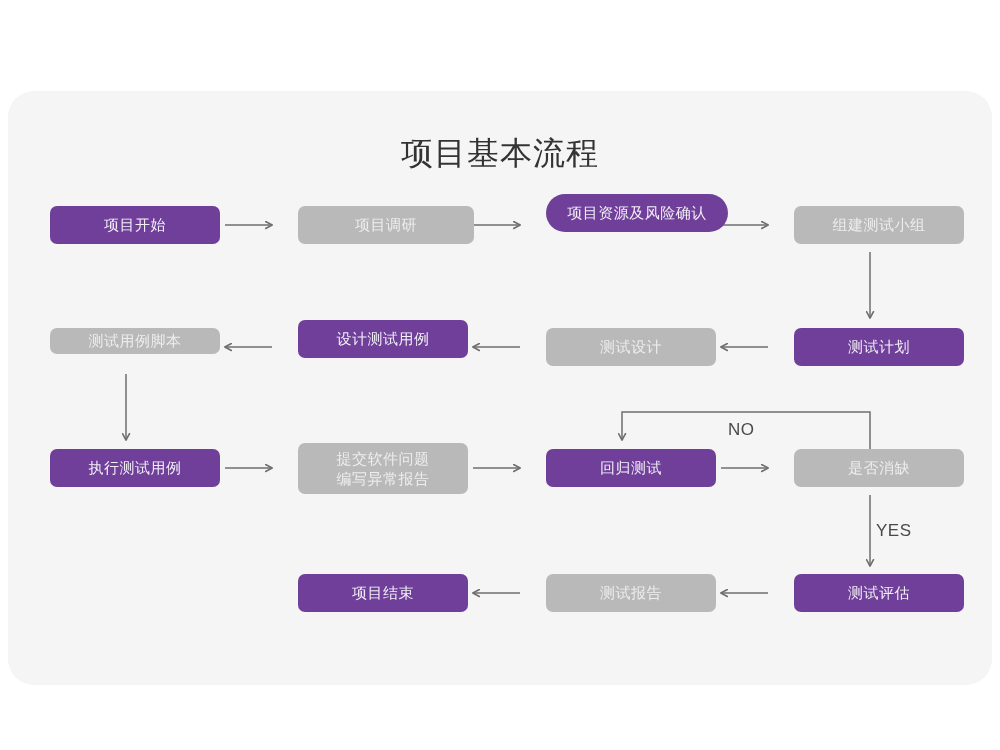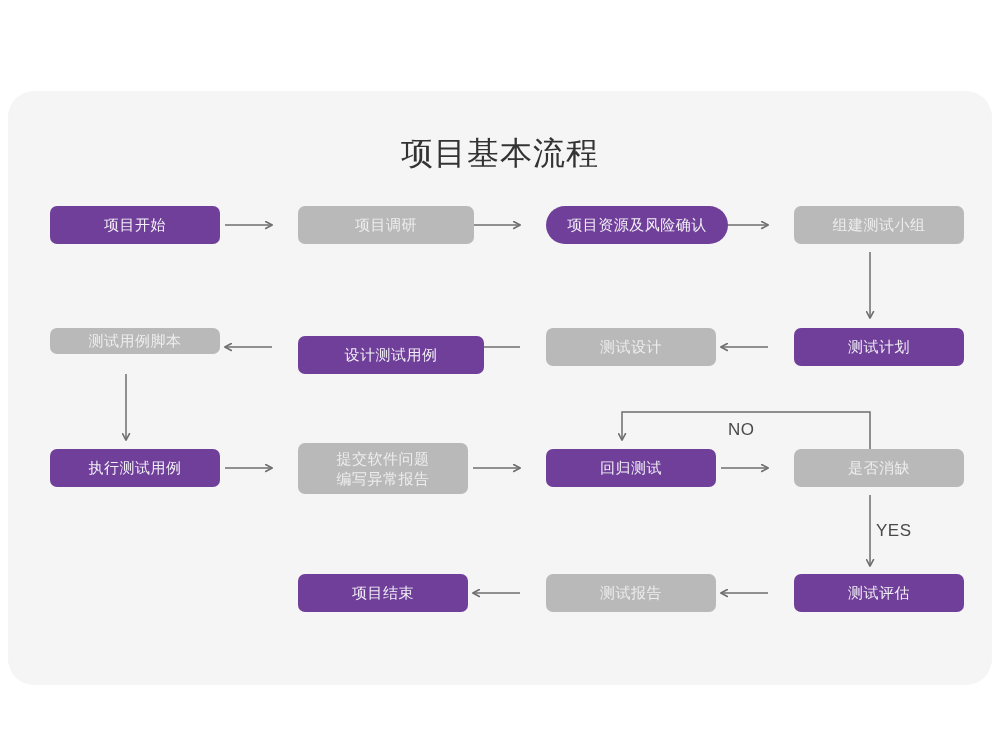--- a/index.html
+++ b/index.html
@@ -113,25 +113,25 @@
 
       <line x1="870" y1="495" x2="870" y2="566" marker-end="url(#arrowhead)"></line>
 
       <line x1="768" y1="593" x2="721" y2="593" marker-end="url(#arrowhead)"></line>
       <line x1="520" y1="593" x2="473" y2="593" marker-end="url(#arrowhead)"></line>
     </g>
   </svg>
 
   <div class="node purple" style="left:41px;  top:206px; width:170px; height:38px;">项目开始</div>
   <div class="node gray" style="left:289px; top:206px; width:176px; height:38px;">项目调研</div>
-  <div class="node purple" style="left:537px; top:206px; width:182px; height:38px;border-radius:19px;">项目资源及风险确认</div>
+  <div class="node purple" style="left:537px; top:194px; width:182px; height:38px;border-radius:19px;">项目资源及风险确认</div>
   <div class="node gray" style="left:785px; top:206px; width:170px; height:38px;">组建测试小组</div>
 
   <div class="node gray" style="left:41px;  top:328px; width:170px; height:26px;">测试用例脚本</div>
-  <div class="node purple" style="left:289px; top:336px; width:186px; height:38px;">设计测试用例</div>
+  <div class="node purple" style="left:289px; top:320px; width:170px; height:38px;">设计测试用例</div>
   <div class="node gray" style="left:537px; top:328px; width:170px; height:38px;">测试设计</div>
   <div class="node purple" style="left:785px; top:328px; width:170px; height:38px;">测试计划</div>
 
   <div class="node purple" style="left:41px;  top:449px; width:170px; height:38px;">执行测试用例</div>
   <div class="node gray" style="left:289px; top:443px; width:170px; height:51px;">提交软件问题
 编写异常报告</div>
   <div class="node purple" style="left:537px; top:449px; width:170px; height:38px;">回归测试</div>
   <div class="node gray" style="left:785px; top:449px; width:170px; height:38px;">是否消缺</div>
 
   <div class="node purple" style="left:289px; top:574px; width:170px; height:38px;">项目结束</div>

